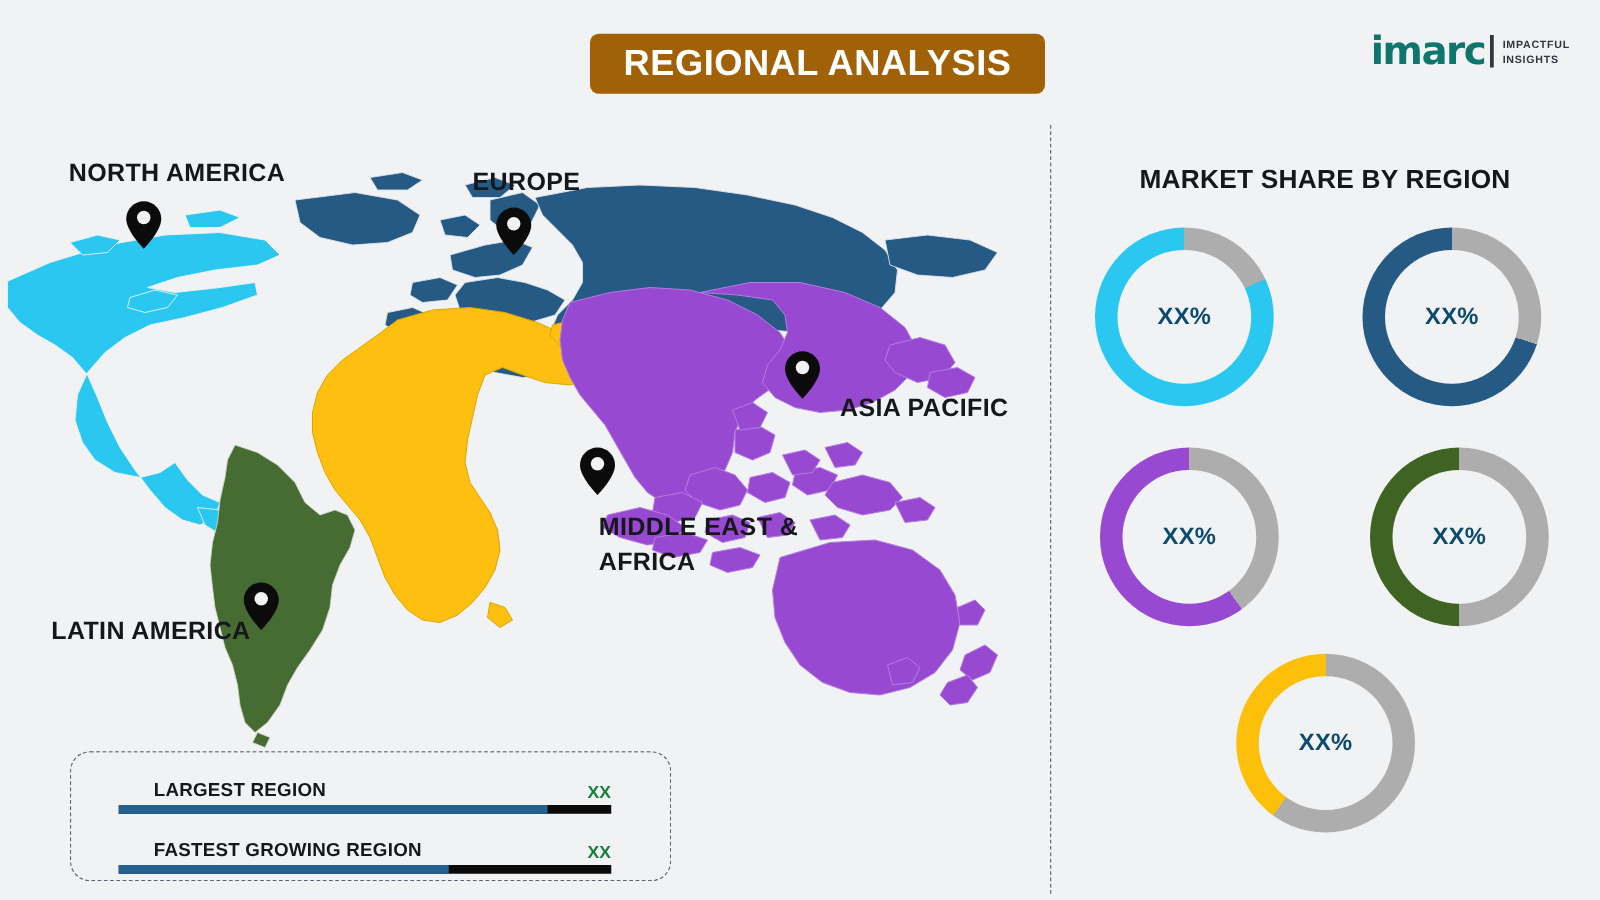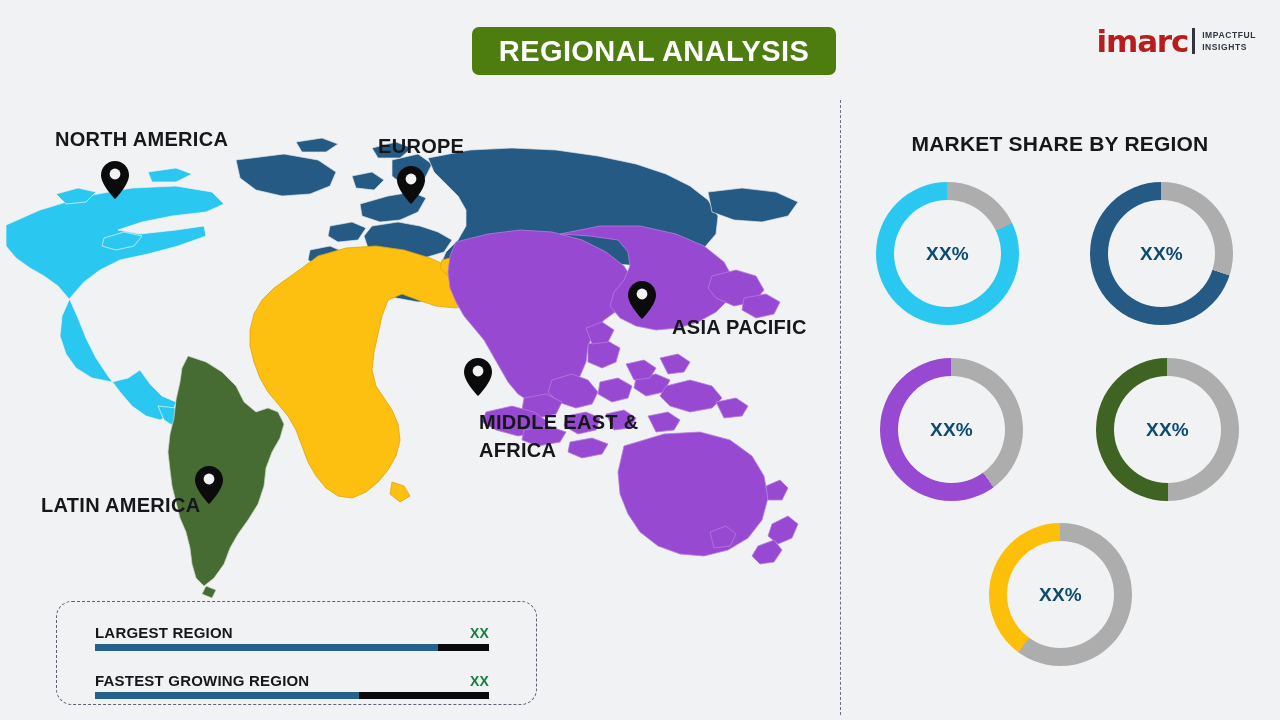--- a/index.html
+++ b/index.html
@@ -13,41 +13,41 @@
     position: relative;
     width: 1280px; height: 720px;
     background: #f1f2f3;
   }
 
   
   .title-banner {
     position: absolute;
     left: 472px; top: 27px;
     width: 364px; height: 48px;
-    background: #4d7c0f;
+    background: #a16207;
     border-radius: 7px;
     display: flex; align-items: center; justify-content: center;
   }
   .title-banner span {
     color: #ffffff;
     font-size: 29px;
     font-weight: bold;
     letter-spacing: 0.4px;
     white-space: nowrap;
   }
 
   .logo {
     position: absolute;
     right: 24px; top: 24px;
     display: flex; align-items: center;
     height: 34px;
   }
   .logo-mark {
     position: relative;
-    color: #b91c1c;
+    color: #0f766e;
     font-size: 31px;
     font-weight: bold;
     letter-spacing: -1.2px;
     line-height: 1;
     font-family: "DejaVu Sans", sans-serif;
   }
   .logo-bar {
     width: 3px; height: 26px;
     background: #2f3640;
     margin: 0 7px 0 4px;
@@ -112,20 +112,21 @@
   .legend-row {
     position: absolute;
     left: 38px;
     width: 394px;
   }
   #legend-row-0 { top: 22px; }
   #legend-row-1 { top: 70px; }
   .legend-head {
     display: flex; align-items: flex-end; justify-content: space-between;
     margin-bottom: 3px;
+    margin-left: 28px;
   }
   .legend-name {
     color: #16171a;
     font-size: 15px;
     font-weight: bold;
     letter-spacing: 0.2px;
   }
   .legend-value {
     color: #15803d;
     font-size: 14px;

